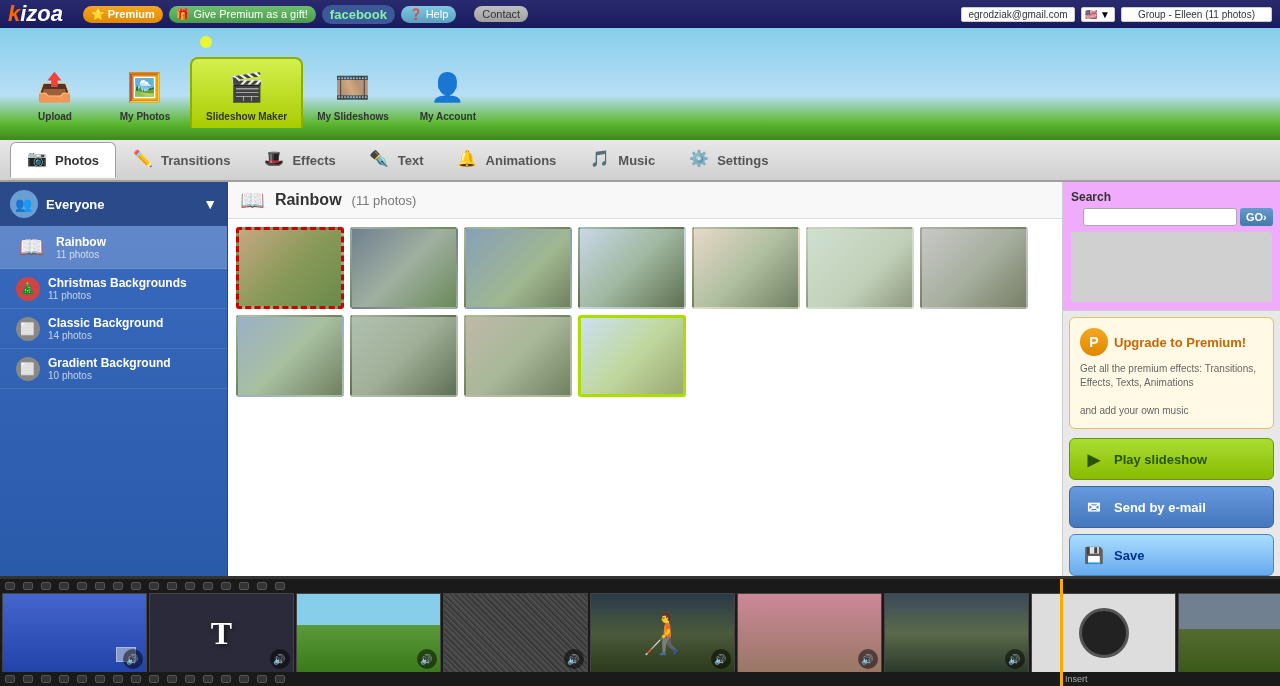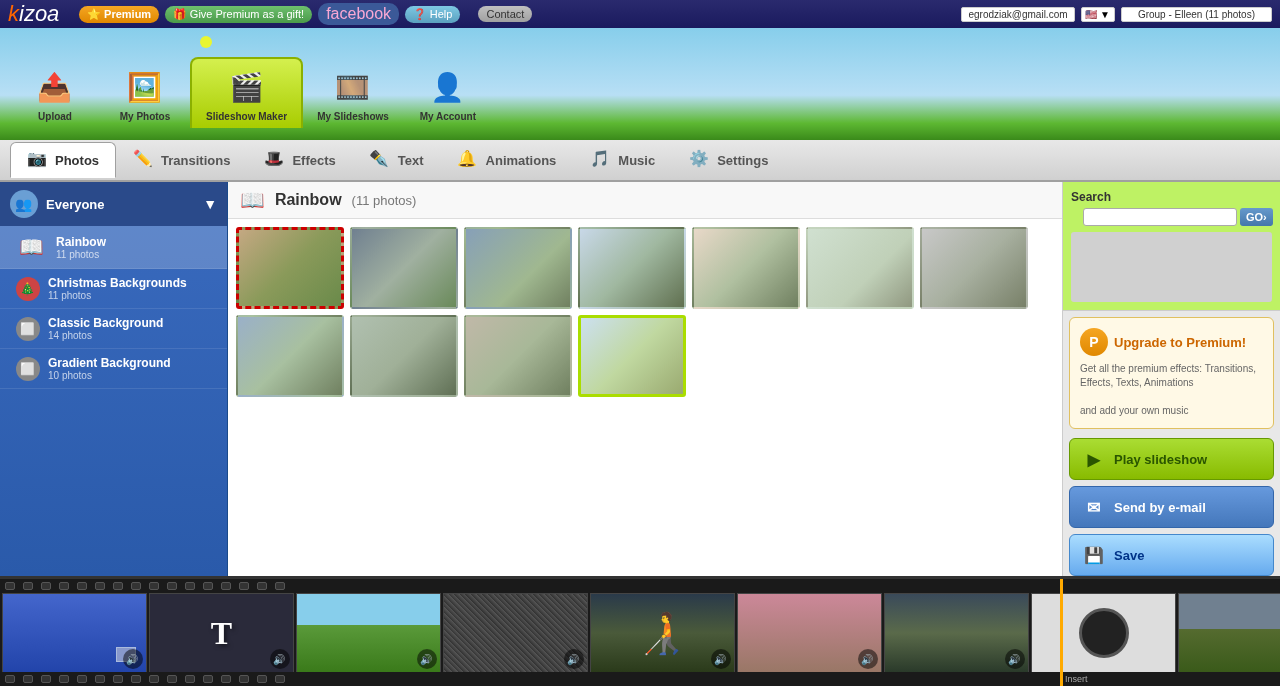--- a/index.html
+++ b/index.html
@@ -15,21 +15,21 @@
       height: 28px;
       padding: 0 8px;
     }
     .logo {
       display: flex;
       align-items: center;
       margin-right: 20px;
     }
     .logo-text {
       font-size: 22px;
-      font-weight: normal;
+      font-weight: bold;
       color: white;
       font-style: italic;
     }
     .top-bar-actions {
       display: flex;
       align-items: center;
       gap: 6px;
       flex: 1;
     }
     .top-btn {
@@ -46,23 +46,23 @@
       background: linear-gradient(to bottom, #f5a623, #e08800);
       color: white;
       font-weight: bold;
     }
     .btn-gift {
       background: linear-gradient(to bottom, #6dbf6d, #4a9a4a);
       color: white;
     }
     .btn-facebook {
       background: #3b5998;
-      color: #f9a8d4;
-      font-weight: normal;
-      font-size: 16px;
+      color: #86efac;
+      font-weight: bold;
+      font-size: 13px;
     }
     .btn-help {
       background: linear-gradient(to bottom, #7ec8e3, #5aa0bf);
       color: white;
     }
     .btn-contact {
       background: linear-gradient(to bottom, #c0c0c0, #a0a0a0);
       color: #333;
       margin-left: 12px;
     }
@@ -323,21 +323,21 @@
       width: 218px;
       background: #e8e8e8;
       border-left: 1px solid #ccc;
       display: flex;
       flex-direction: column;
       gap: 0;
       flex-shrink: 0;
     }
     .search-section {
       padding: 8px;
-      background: #bef264;
+      background: #f0abfc;
       border-bottom: 1px solid #ccc;
     }
     .search-label {
       font-size: 12px;
       font-weight: bold;
       color: #333;
       margin-bottom: 4px;
     }
     .search-row {
       display: flex;

